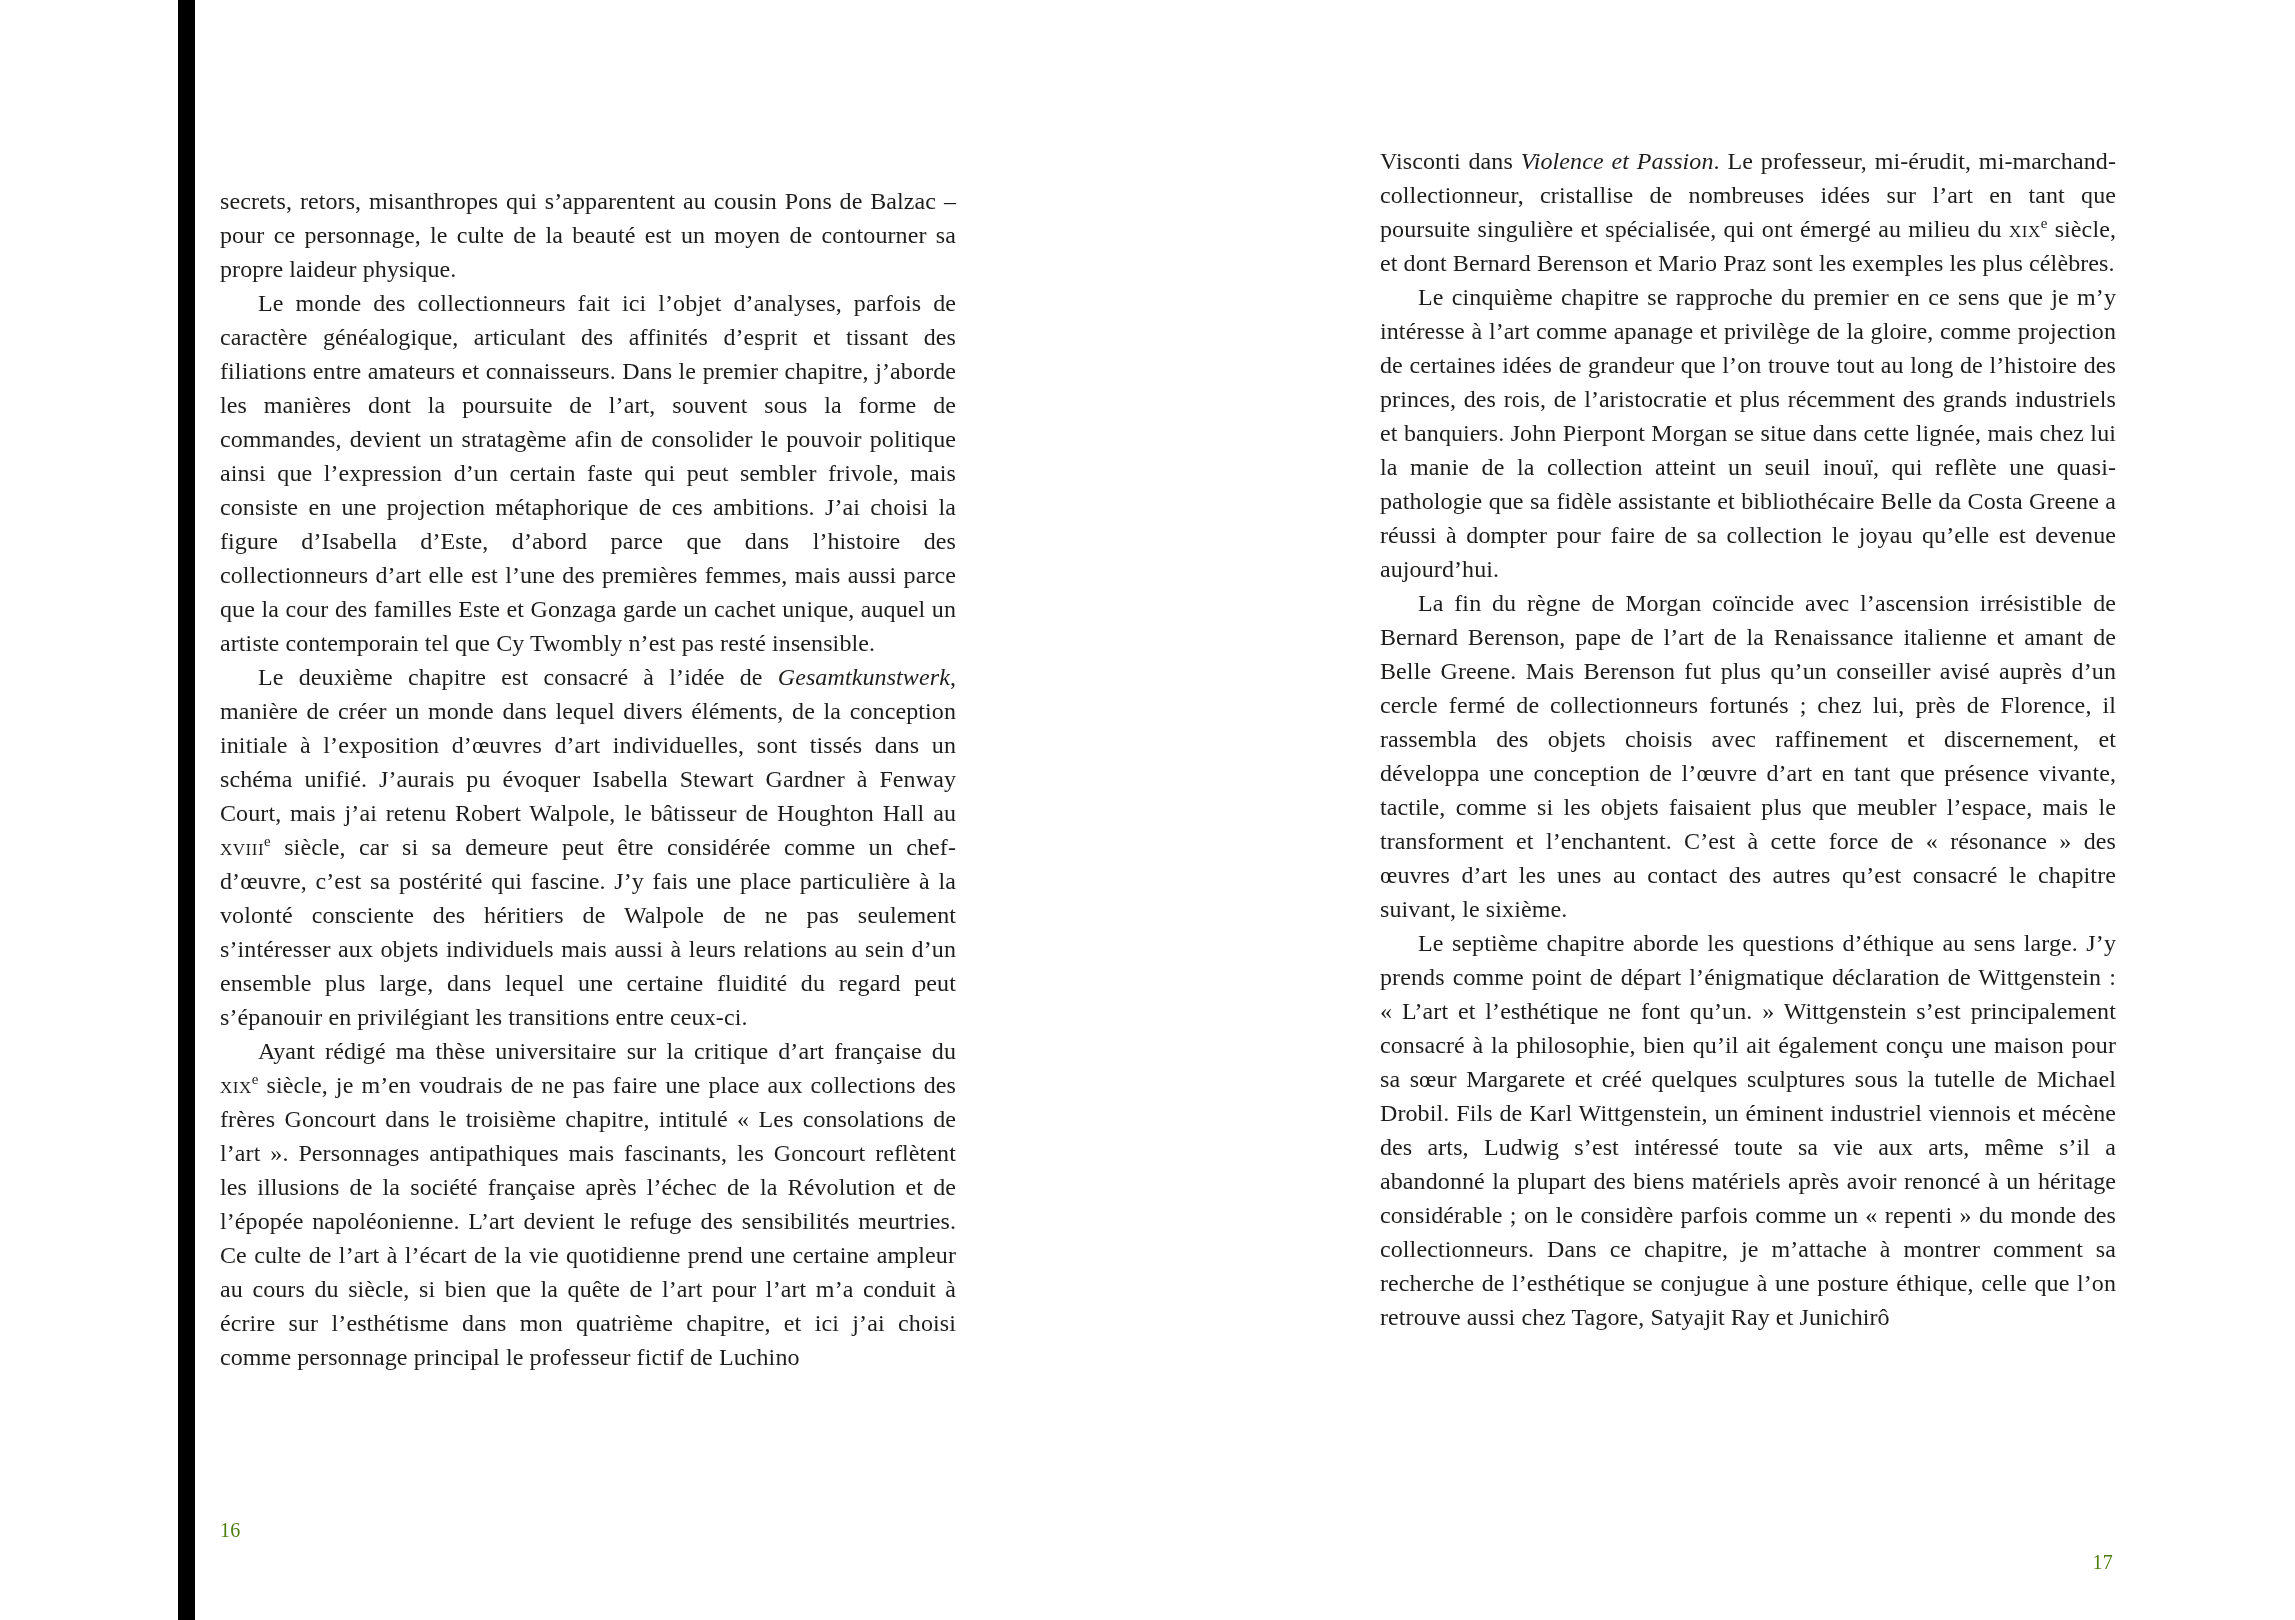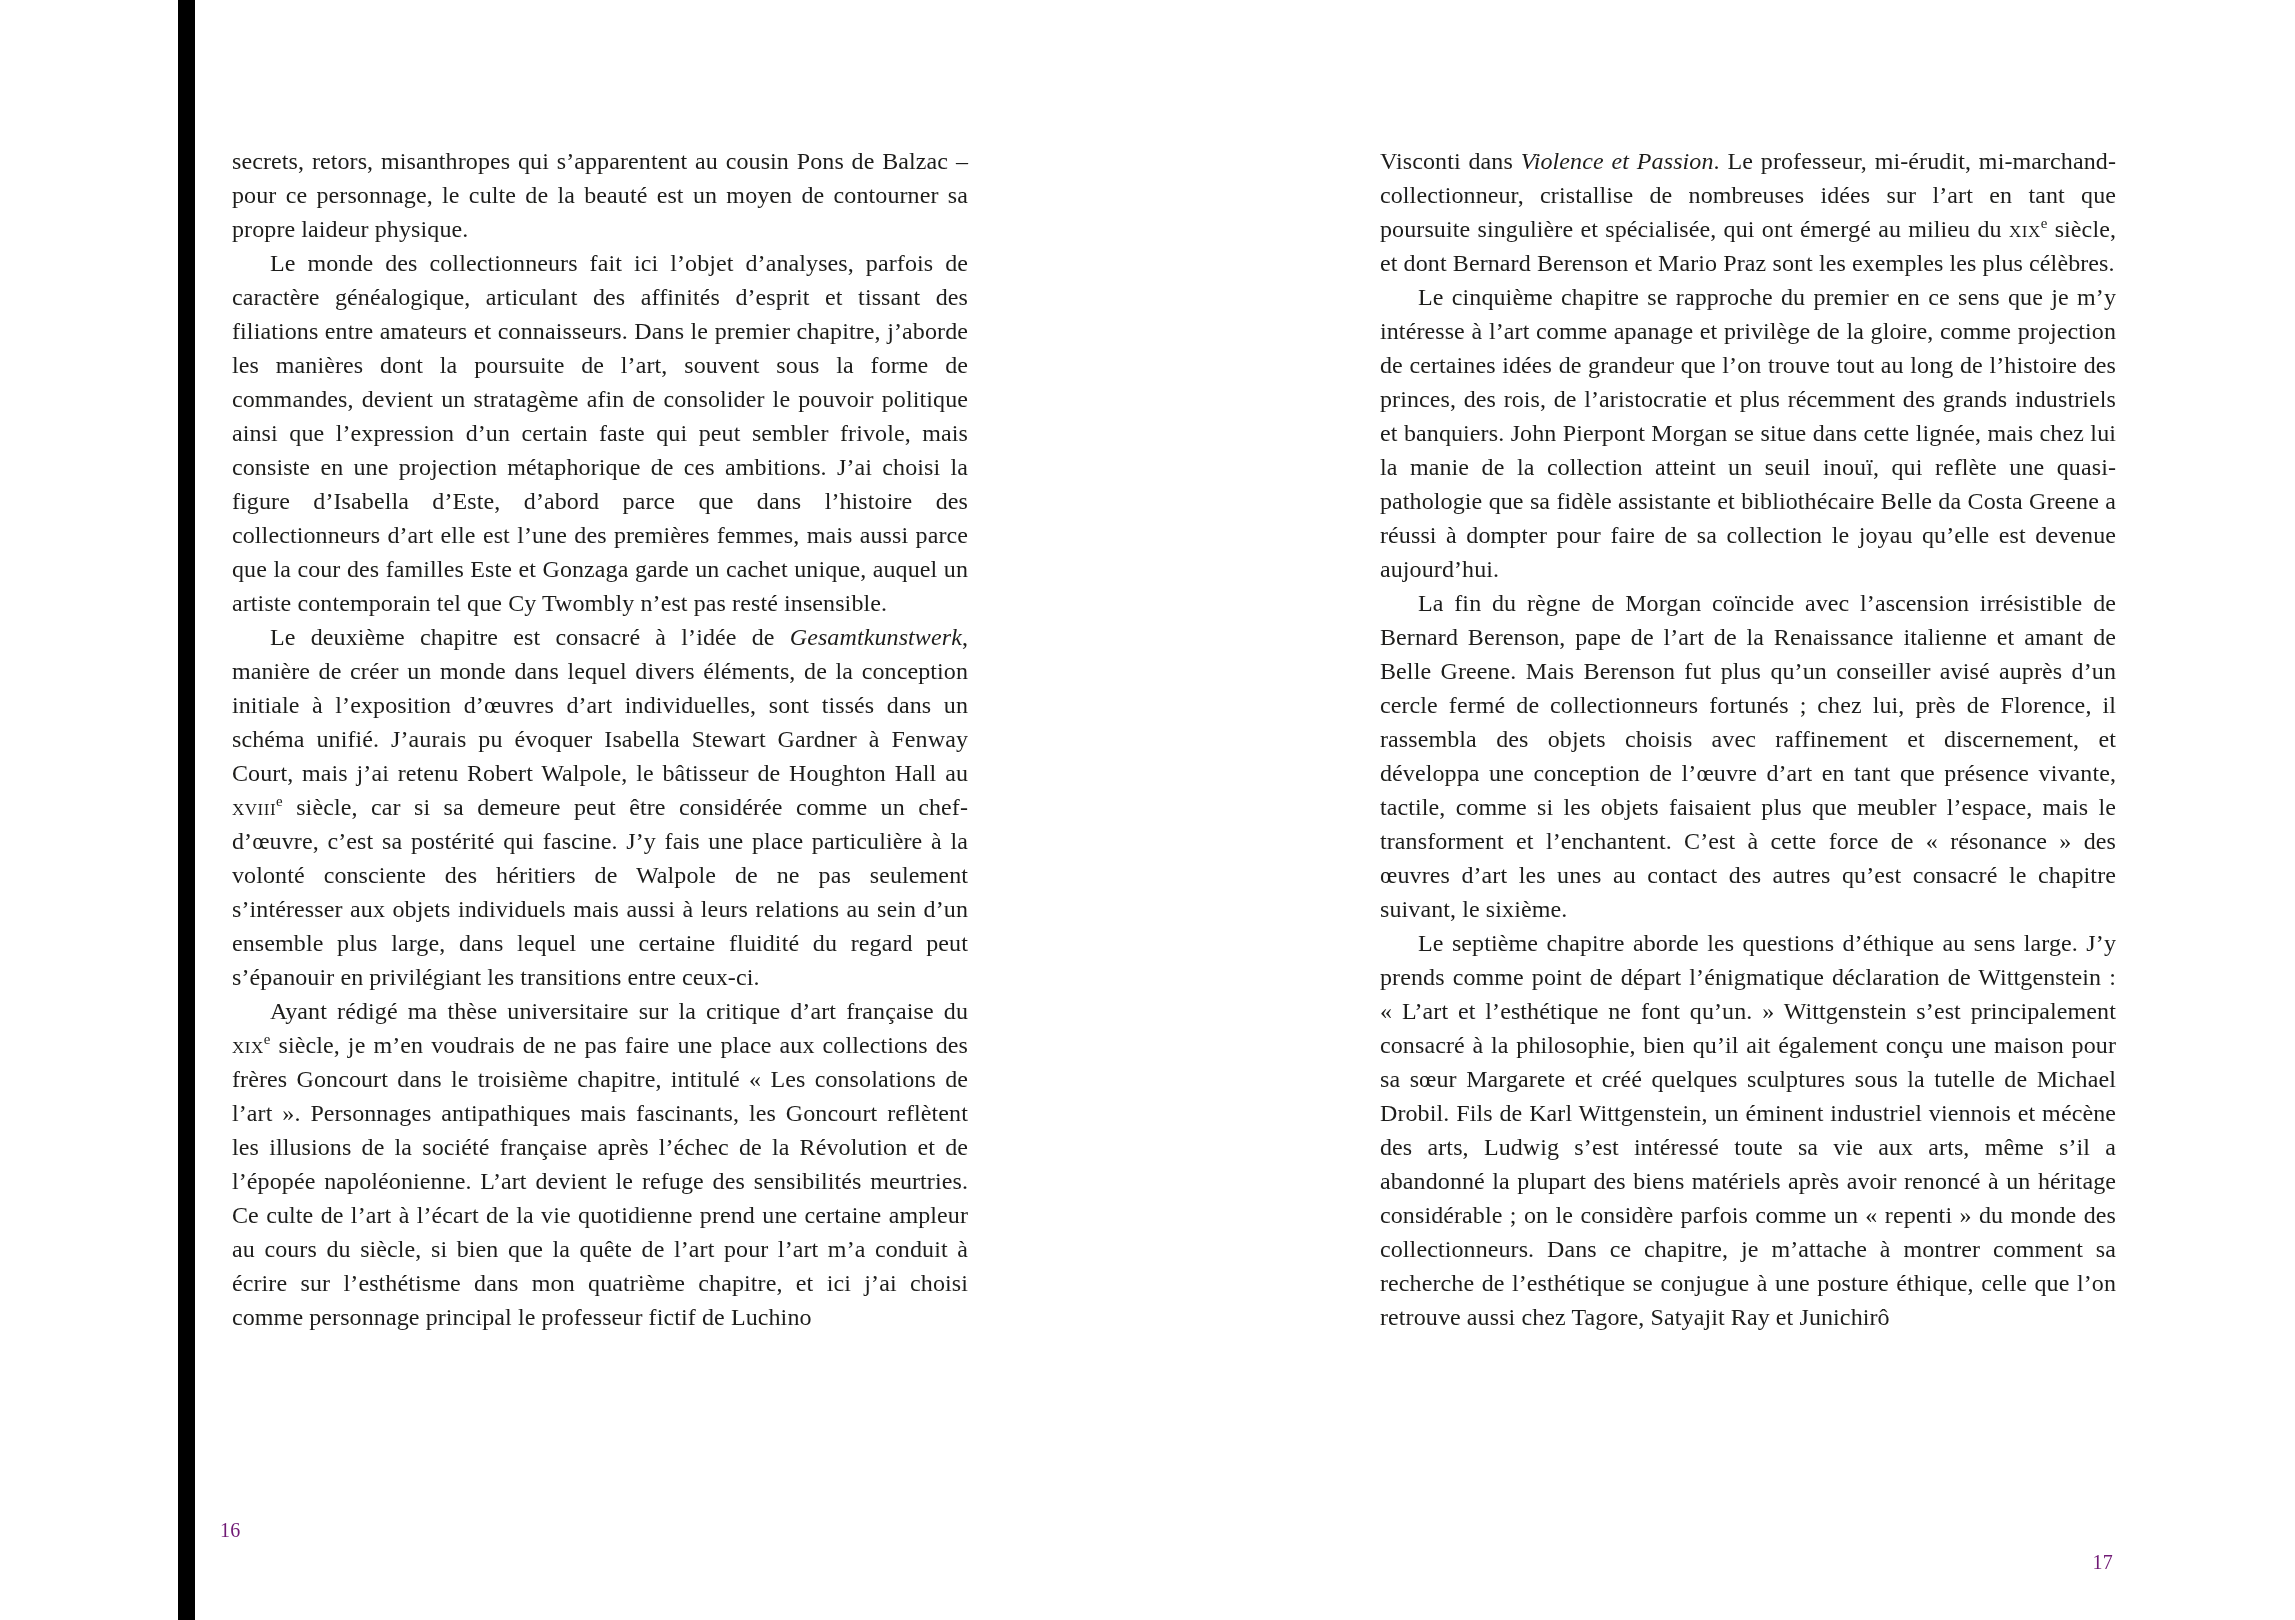--- a/index.html
+++ b/index.html
@@ -34,40 +34,40 @@
     position: absolute;
     top: 144px;
     width: 736px;
     font-size: 24px;
     line-height: 34px;
     text-align: justify;
     letter-spacing: 0.1px;
     hyphens: auto;
     -webkit-hyphens: auto;
   }
-  .page.left  .text-block { left: 232px; }
+  .page.left  .text-block { left: 220px; margin-top: 40px; }
   .page.right .text-block { left: 232px; }
   p.para { margin: 0; }
   p.para.indent { text-indent: 38px; }
   em { }
   .smallcaps {
     font-variant: small-caps;
     letter-spacing: 0.5px;
   }
   sup {
     font-size: 0.62em;
     vertical-align: super;
     line-height: 0;
   }
   .folio {
     position: absolute;
     top: 1519px;
     font-size: 20px;
     letter-spacing: 0.3px;
-    color: #701a75;
+    color: #4d7c0f;
   }
   .page.left  .folio { left: 220px; }
   .page.right .folio { right: 182px; text-align: right; margin-top: 32px; }
 </style>
 </head>
 <body>
 
 <div class="scan-bar"></div>
 
 <section class="page left">

